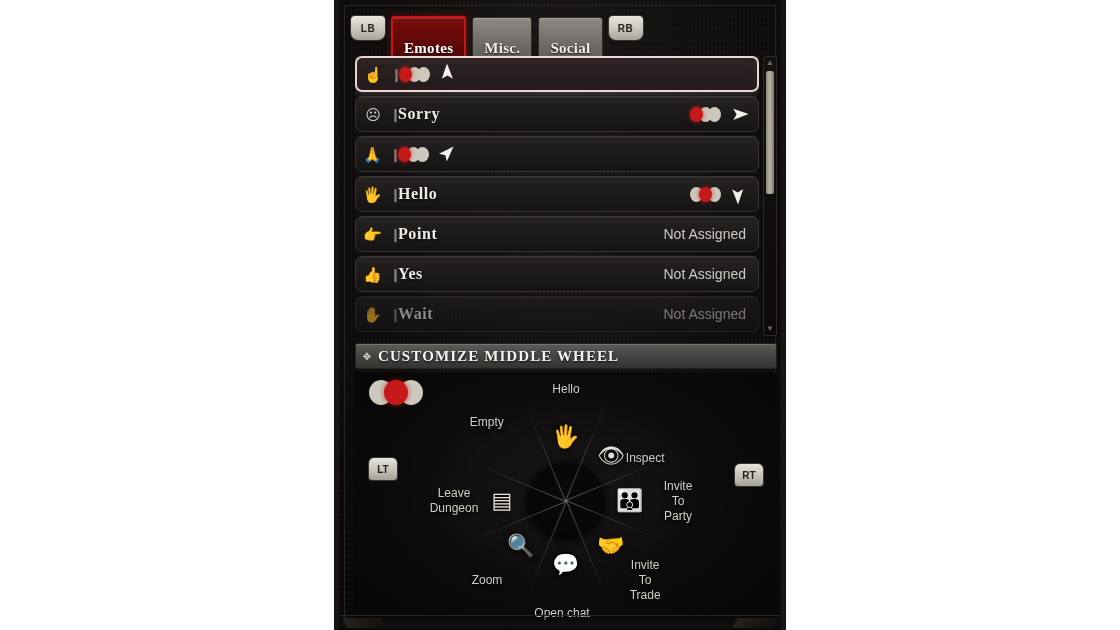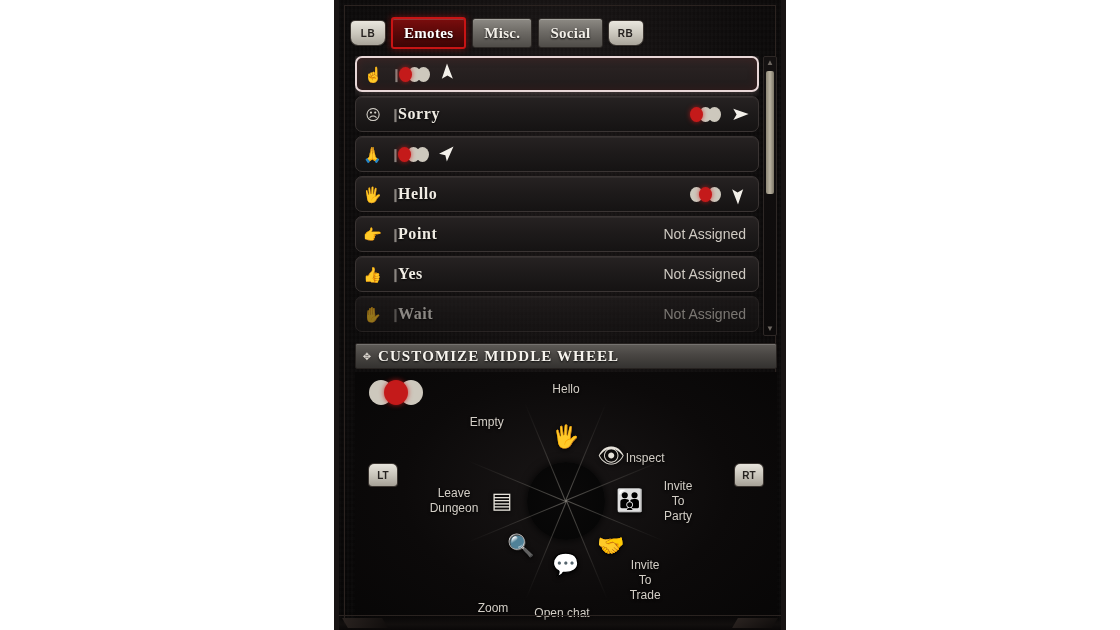--- a/index.html
+++ b/index.html
@@ -42,33 +42,33 @@
   .bottom-bevel:before, .bottom-bevel:after{
     content:""; position:absolute; bottom:2px; width:40px; height:10px;
     background:linear-gradient(135deg,#2a2320,#100d0c);
   }
   .bottom-bevel:before{ left:6px; transform:skewX(30deg); }
   .bottom-bevel:after{ right:6px; transform:skewX(-30deg); }
 
   
   .tabbar {
     position:absolute; left:12px; top:16px; width:428px; height:34px;
-    display:flex; align-items:center; gap:6px;
+    display:flex; align-items:flex-start; gap:6px;
   }
   .bumper {
     width:34px; height:24px; flex:0 0 auto;
     background:linear-gradient(180deg,#e9e6de 0%, #c9c5bb 55%, #a9a49a 100%);
     border-radius:4px 4px 7px 7px;
     color:#262220; font-size:10px; font-weight:bold; letter-spacing:.5px;
     display:flex; align-items:center; justify-content:center;
     box-shadow:0 0 0 1px #3a3430, 0 1px 2px rgba(0,0,0,.8);
     font-family:"Liberation Sans", sans-serif;
   }
   .tab {
-    height:28px; padding:0 11px; flex:0 0 auto;
+    height:28px; padding:16px 11px; flex:0 0 auto;
     display:flex; align-items:center; justify-content:center;
     font-family:"Liberation Serif", serif;
     font-size:15px; font-weight:bold; letter-spacing:.3px;
     color:#f2efe8;
     background:linear-gradient(180deg,#8d8a84 0%, #6e6b66 45%, #4f4c48 100%);
     border:1px solid #2e2a27; border-radius:3px;
     text-shadow:0 1px 2px rgba(0,0,0,.95);
     box-shadow:inset 0 1px 0 rgba(255,255,255,.22);
     white-space:nowrap;
   }
@@ -158,21 +158,21 @@
     overflow:hidden;
   }
   .trigger{
     position:absolute; width:28px; height:22px;
     background:linear-gradient(180deg,#e7e4dc 0%, #c6c2b8 55%, #a6a197 100%);
     border-radius:5px 5px 3px 3px;
     color:#262220; font-size:10px; font-weight:bold;
     display:flex; align-items:center; justify-content:center;
     box-shadow:0 0 0 1px #3a3430;
   }
-  .trig-lt{ left:14px; top:92px; }
+  .trig-lt{ left:14px; top:86px; }
   .trig-rt{ right:14px; top:92px;margin-left:7px; }
 
   .lt-dots{ position:absolute; left:14px; top:8px; display:flex; align-items:center; }
   .lt-dots .dot{ width:24px; height:25px; margin-left:-9px; }
   .lt-dots .dot.d0{ margin-left:0; }
 
   .wheel{
     position:absolute; left:50%; top:50%; transform:translate(-50%,-50%);
     width:212px; height:212px;
   }
@@ -345,21 +345,21 @@
 Party</div>
           <div class="spoke" style="transform: rotate(337.5deg);"></div>
           <div class="seg-icon" style="left: 151.255px; top: 151.255px;">🤝</div>
           <div class="seg-label" style="left: 185.196px; top: 185.196px;">Invite To
 Trade</div>
           <div class="spoke" style="transform: rotate(382.5deg);"></div>
           <div class="seg-icon" style="left: 106px; top: 170px;">💬</div>
           <div class="seg-label" style="left: 102px; top: 218px;">Open chat</div>
           <div class="spoke" style="transform: rotate(427.5deg);"></div>
           <div class="seg-icon" style="left: 60.7452px; top: 151.255px;">🔍</div>
-          <div class="seg-label" style="left: 33px; top: 185.196px; margin-top: 28px;">Zoom</div>
+          <div class="seg-label" style="left: 27px; top: 185.196px;">Zoom</div>
           <div class="spoke" style="transform: rotate(472.5deg);"></div>
           <div class="seg-icon" style="left: 42px; top: 106px;">▤</div>
           <div class="seg-label" style="left: -6px; top: 106px;">Leave
 Dungeon</div>
           <div class="spoke" style="transform: rotate(517.5deg);"></div>
           <div class="seg-label" style="left: 26.804px; top: 26.804px;">Empty</div>
         </div>
     </div>
 
     <div class="bottom-bevel"></div>

